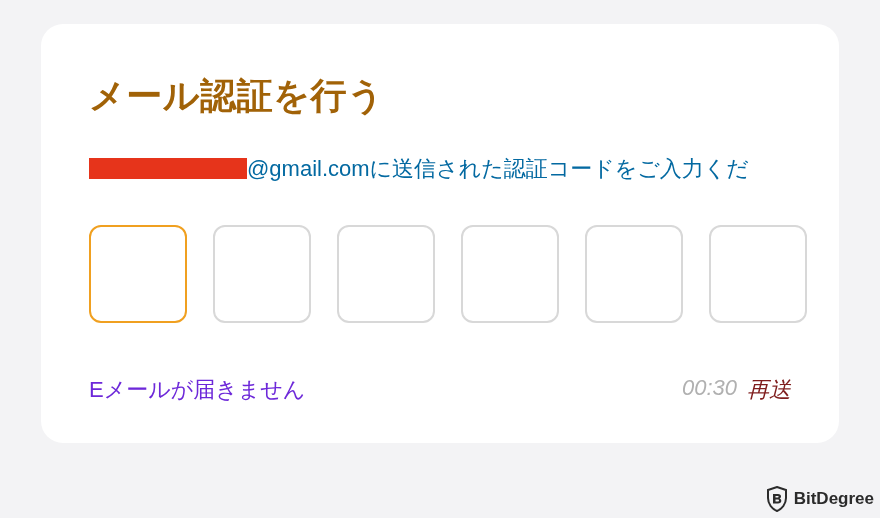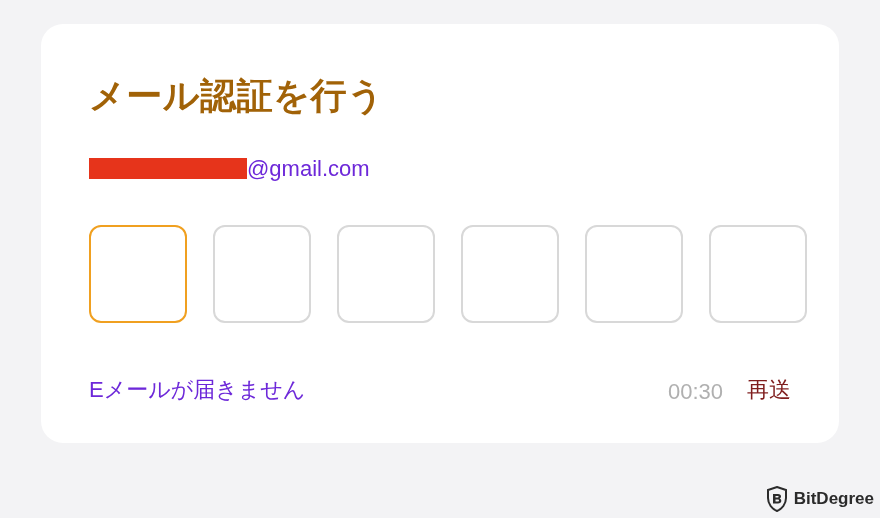--- a/index.html
+++ b/index.html
@@ -26,21 +26,21 @@
     }
     .title {
       font-size: 36px;
       font-weight: 700;
       color: #a16207;
       margin-bottom: 28px;
       letter-spacing: 0.5px;
     }
     .instruction {
       font-size: 22px;
-      color: #6d28d9;
+      color: #0369a1;
       line-height: 1.8;
       margin-bottom: 36px;
       display: flex;
       flex-wrap: wrap;
       align-items: center;
     }
     .redacted {
       display: inline-block;
       width: 158px;
       height: 21px;
@@ -72,22 +72,23 @@
       align-items: center;
     }
     .not-received {
       color: #6d28d9;
       font-size: 22px;
       font-weight: 400;
       cursor: pointer;
     }
     .resend-group {
       display: flex;
-      align-items: flex-end;
-      gap: 24px;
+      align-items: flex-start;
+      gap: 10px;
+      font-style: italic;
     }
     .timer {
       color: #b0b0b0;
       font-size: 22px;
       font-weight: 400;
     }
     .resend-btn {
       color: #7f1d1d;
       font-size: 22px;
       font-weight: 400;
@@ -117,20 +118,21 @@
   </style>
 </head>
 <body>
 
 <div class="card">
   <h1 class="title">メール認証を行う</h1>
 
   <div class="instruction">
     <span class="redacted"></span>
       <span class="instr-text">@gmail.com</span>
+      <span class="instr-text"> に送信された認証コードをご入力くだ</span>
   </div>
 
   <div class="code-row">
     <input class="code-input focused" type="text" maxlength="1" style="">
     <input class="code-input" type="text" maxlength="1" style="">
     <input class="code-input" type="text" maxlength="1" style="">
     <input class="code-input" type="text" maxlength="1" style="">
     <input class="code-input" type="text" maxlength="1" style="">
     <input class="code-input" type="text" maxlength="1" style="">
   </div>

